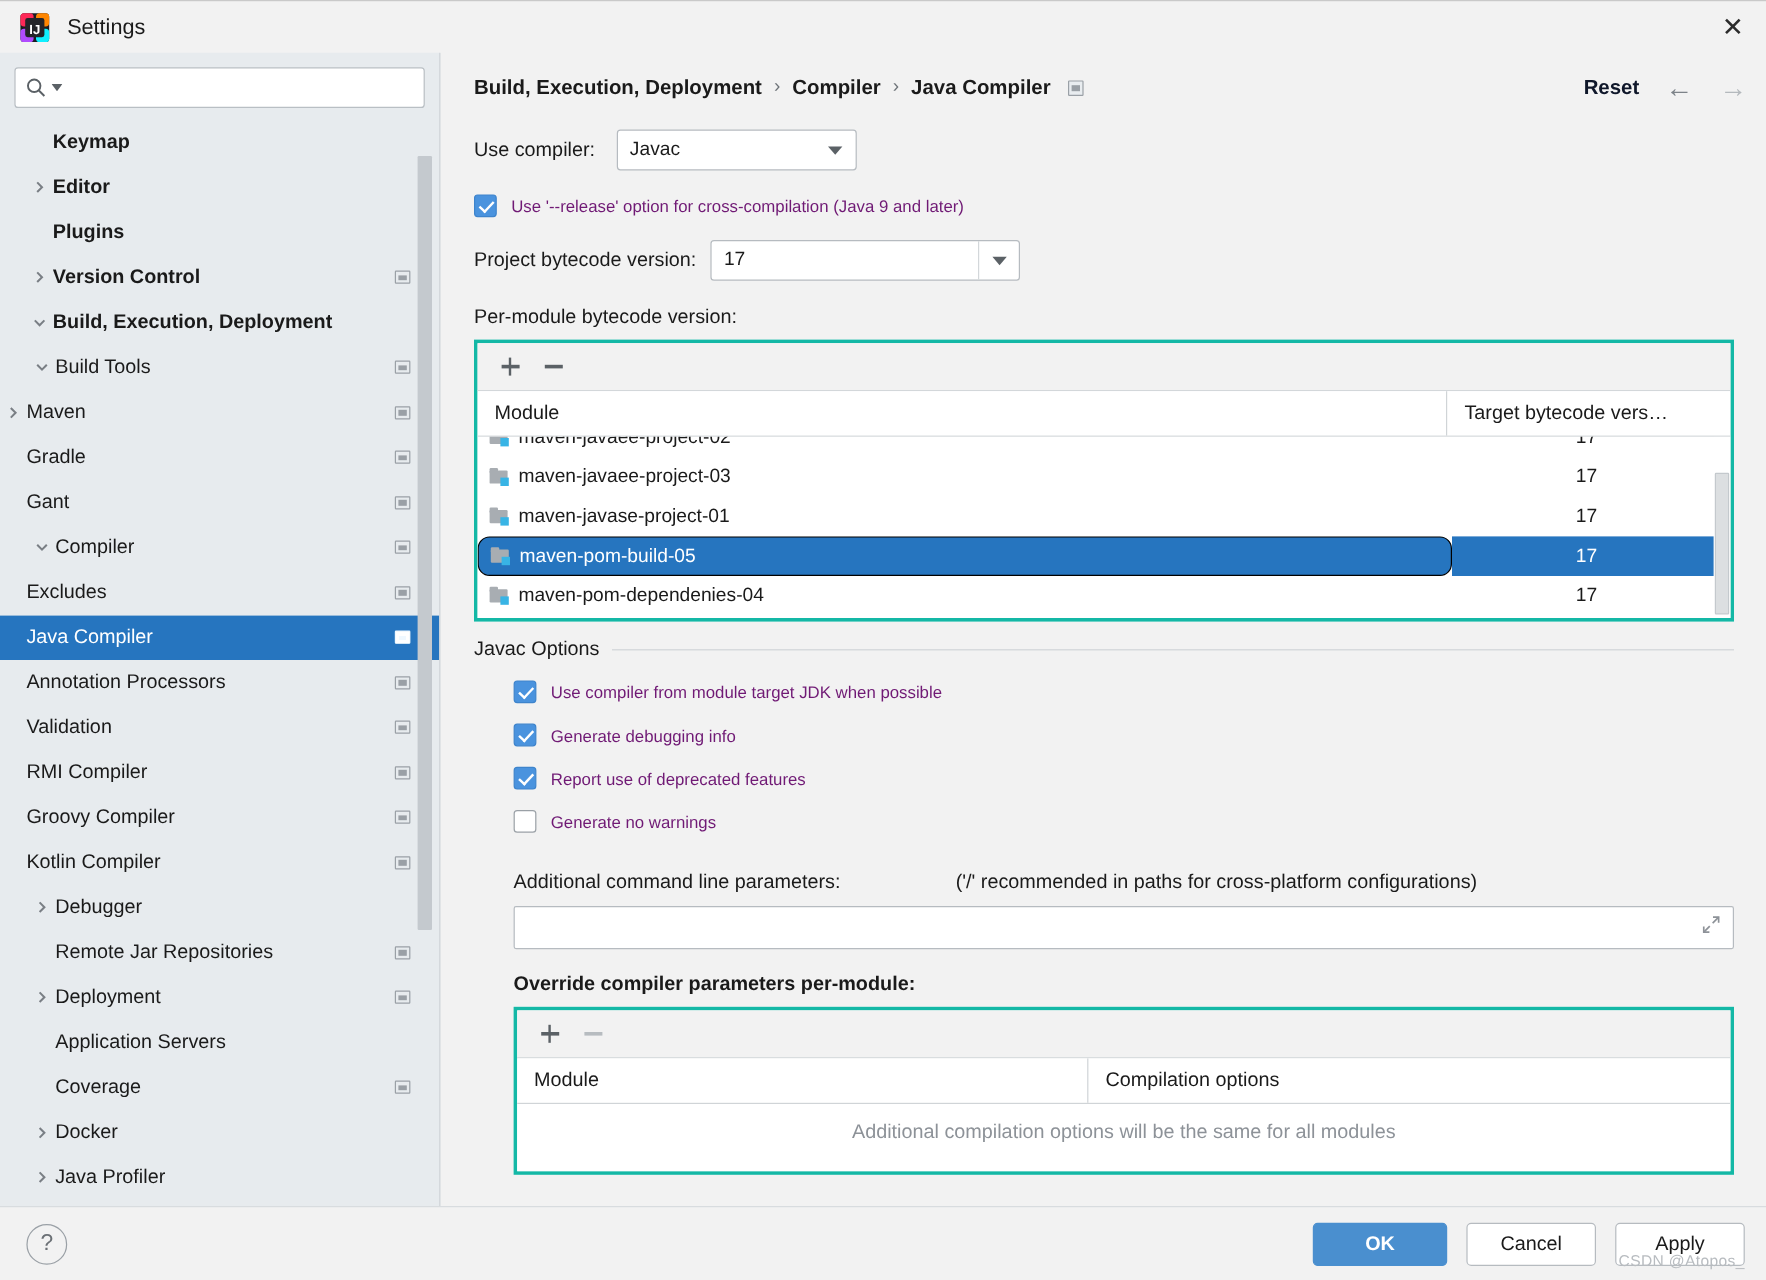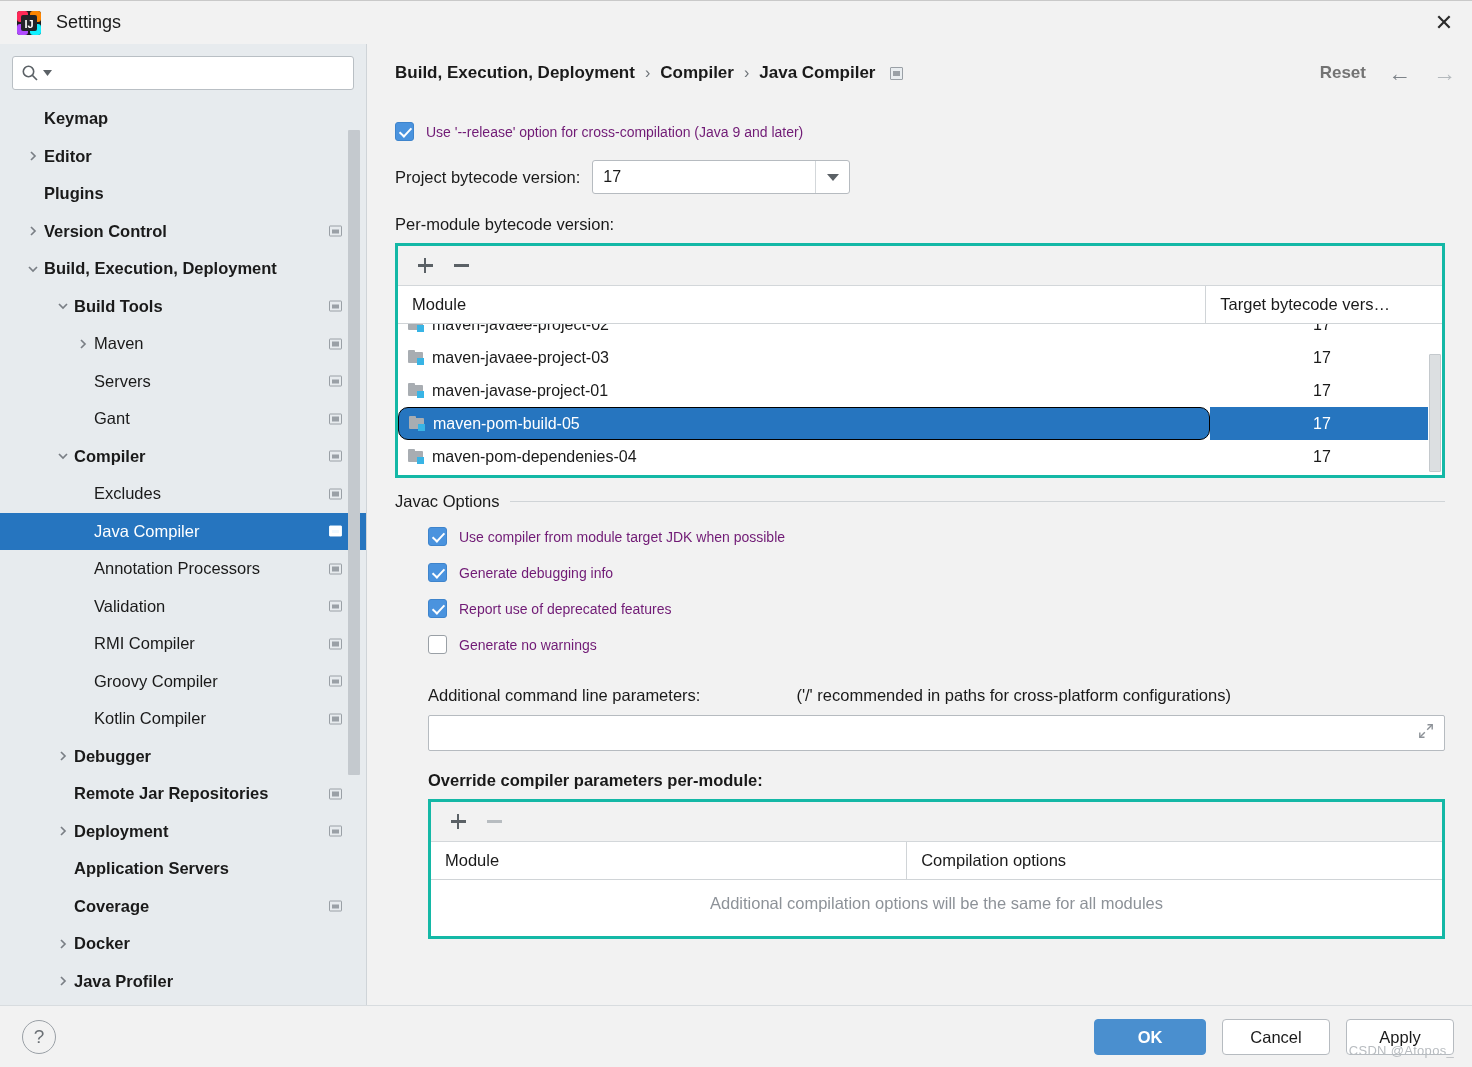--- a/index.html
+++ b/index.html
@@ -53,22 +53,22 @@
     cursor: pointer; padding-right: 26px;
   }
   .tree-row.selected { background: #2675bf; }
   .tree-row.selected .tree-label { color: #ffffff; }
   .tree-row.selected .proj-icon { filter: brightness(1.55); }
   .chev { width: 22px; flex: 0 0 22px; display: flex; align-items: center; justify-content: center; color: #7a7f85; }
   .chev svg { display:block; }
   .tree-label { font-size: 16.5px; color: #1a1a1a; white-space: nowrap; }
   .tree-row.level0 .tree-label { font-weight: bold; }
   .tree-row.level0 { padding-left: 22px; }
-  .tree-row.level1 { padding-left: 52px; font-weight: bold; }
-  .tree-row.level2 { padding-left: 72px; }
+  .tree-row.level1 { padding-left: 24px; }
+  .tree-row.level2 { }
   .proj-icon {
     position: absolute; right: 24px; top: 50%; transform: translateY(-50%);
     width: 13px; height: 11px; border: 1.6px solid #9aa0a6; border-radius: 1px;
     background: #e7ebee;
   }
   .proj-icon::after {
     content: ""; position: absolute; left: 2px; top: 2.6px; right: 2px; bottom: 2px;
     background: #9aa0a6;
   }
   .sb-track {
@@ -91,21 +91,21 @@
   .crumb { font-size: 17px; font-weight: bold; color: #1a1a1a; white-space: nowrap; }
   .crumb-sep { color: #6d7378; margin: 0 10px; font-size: 16px; font-weight: normal; }
   .crumb-proj-icon {
     margin-left: 14px; width: 13px; height: 13px; border: 1.6px solid #9aa0a6;
     border-radius: 1px; position: relative; background: #e9edf0;
   }
   .crumb-proj-icon::after {
     content: ""; position: absolute; left: 2px; top: 3px; right: 2px; bottom: 2.5px; background: #9aa0a6;
   }
   .bc-right { position: absolute; right: 16px; top: 0; height: 58px; display: flex; align-items: center; gap: 22px; }
-  .reset-link { color: #737373; font-size: 17px; font-weight: bold; cursor: pointer; }
+  .reset-link { color: #0f172a; font-size: 17px; font-weight: bold; cursor: pointer; }
   .nav-arrow { font-size: 23px; color: #8a9096; cursor: pointer; line-height: 1; }
   .nav-arrow.back { color: #7d8389; }
   .nav-arrow.fwd { color: #b4b9bd; }
 
   .content { padding: 0 0 0 27px; }
 
   .row-inline { display: flex; align-items: center; }
   .label { font-size: 16.5px; color: #1a1a1a; }
 
   .combo {
@@ -295,21 +295,21 @@
             <span class="chev">
               <svg width="12" height="12" viewBox="0 0 12 12">
                 <polyline points="4,2 8,6 4,10" fill="none" stroke="#7a7f85" stroke-width="1.7"></polyline>
               </svg>
             </span>
             <span class="tree-label">Maven</span>
             <span class="proj-icon"></span>
           </div>
           <div class="tree-row level2">
             <span class="chev"></span>
-            <span class="tree-label">Servers</span>
+            <span class="tree-label">Gradle</span>
             <span class="proj-icon"></span>
           </div>
           <div class="tree-row level2">
             <span class="chev"></span>
             <span class="tree-label">Gant</span>
             <span class="proj-icon"></span>
           </div>
           <div class="tree-row level1">
             <span class="chev">
               <svg width="12" height="12" viewBox="0 0 12 12">
@@ -420,20 +420,29 @@
 
       <div class="bc-right">
         <span class="reset-link">Reset</span>
         <span class="nav-arrow back">←</span>
         <span class="nav-arrow fwd">→</span>
       </div>
     </div>
 
     <div class="content">
 
+      <div class="row-inline" style="margin-top:6px;">
+        <span class="label">Use compiler:</span>
+        <div class="combo" style="width:200px;margin-left:18px;">
+          <span class="val">Javac</span>
+          <span class="arrow">
+              <span class="tri-down"></span>
+            </span>
+        </div>
+      </div>
 
       <div class="cb-row" style="margin-top:20px;">
         <span class="cbox on"></span>
         <span class="cb-label">Use '--release' option for cross-compilation (Java 9 and later)</span>
       </div>
 
       <div class="row-inline" style="margin-top:19px;">
         <span class="label">Project bytecode version:</span>
         <div class="combo combo-split" style="width:258px;margin-left:12px;">
           <span class="val">17</span>

